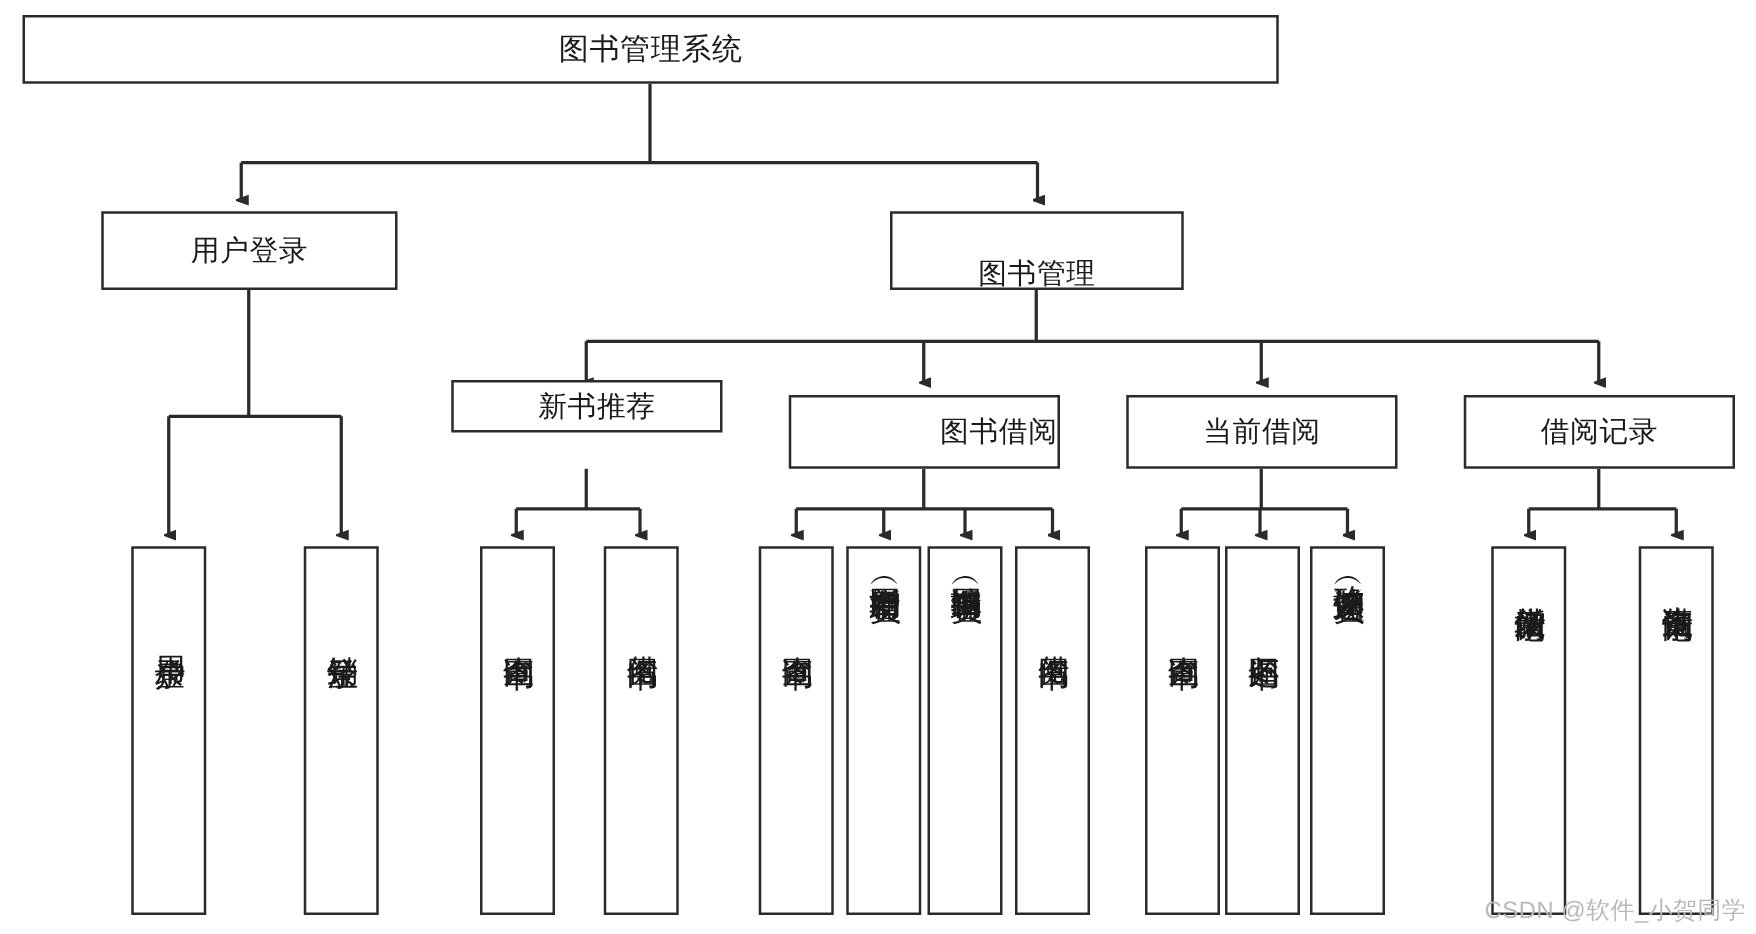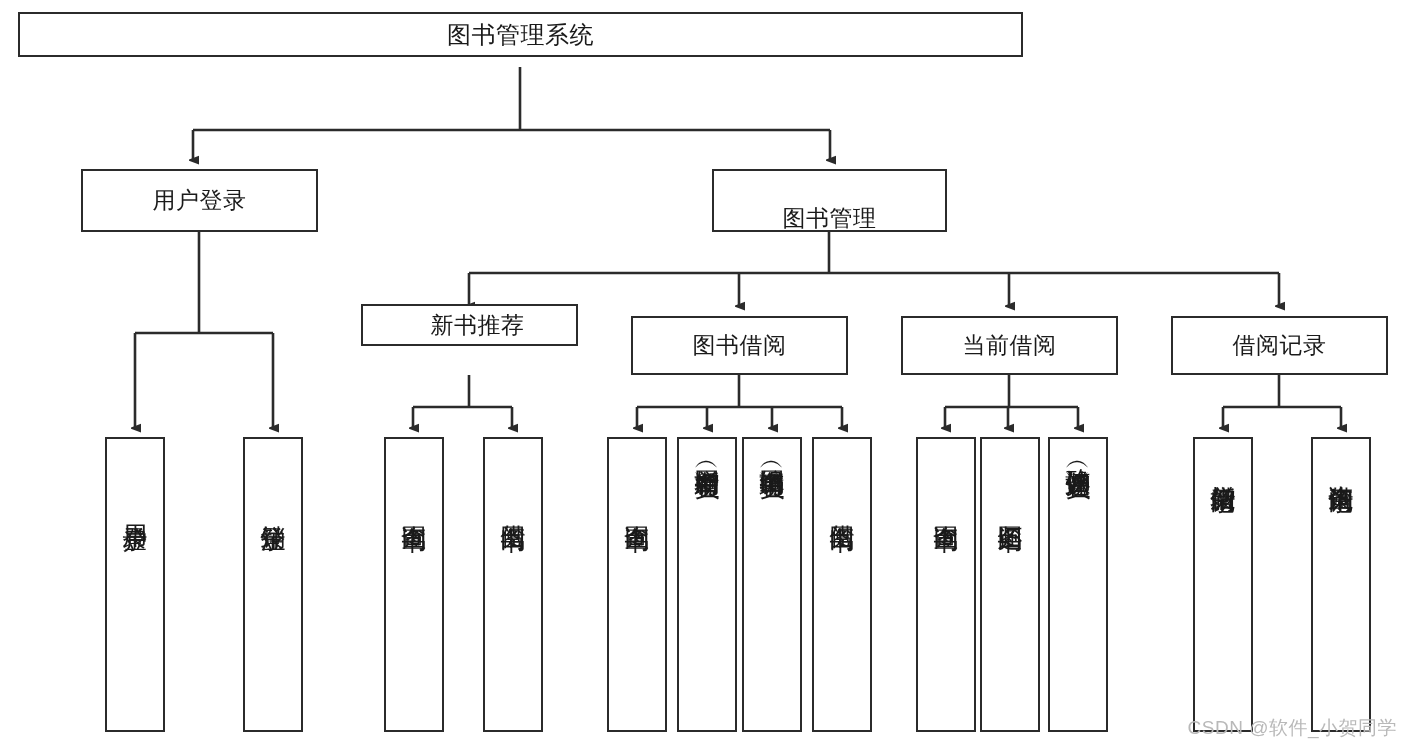--- a/index.html
+++ b/index.html
@@ -129,37 +129,37 @@
       <path d="M 1008 407 L 1008 428" marker-end="url(#arrow)"></path>
       <path d="M 1078 407 L 1078 428" marker-end="url(#arrow)"></path>
 
       <path d="M 1279 375 L 1279 407"></path>
       <path d="M 1223 407 L 1341 407"></path>
       <path d="M 1223 407 L 1223 428" marker-end="url(#arrow)"></path>
       <path d="M 1341 407 L 1341 428" marker-end="url(#arrow)"></path>
     </g>
   </svg>
 
-  <div class="node root horizontal" style="left:18px; top:12px; width:1005px; height:45px;">
+  <div class="node root horizontal" style="left:18px; top:12px; width:1005px; height:55px;">
     <span class="node-label">图书管理系统</span>
   </div>
 
   <div class="node horizontal" style="left:81px; top:169px; width:237px; height:63px;">
     <span class="node-label">用户登录</span>
   </div>
 
   <div class="node horizontal" style="left:712px; top:169px; width:235px; height:63px;align-items:flex-end;">
     <span class="node-label">图书管理</span>
   </div>
 
   <div class="node horizontal" style="left:361px; top:304px; width:217px; height:42px;padding-left:16px;">
     <span class="node-label">新书推荐</span>
   </div>
 
-  <div class="node horizontal" style="left:631px; top:316px; width:217px; height:59px;">
+  <div class="node horizontal" style="left:631px; top:316px; width:217px; height:59px;justify-content:flex-end;">
     <span class="node-label">图书借阅</span>
   </div>
 
   <div class="node horizontal" style="left:1171px; top:316px; width:217px; height:59px;">
     <span class="node-label">借阅记录</span>
   </div>
 
   <div class="node horizontal" style="left:901px; top:316px; width:217px; height:59px;">
     <span class="node-label">当前借阅</span>
   </div>

